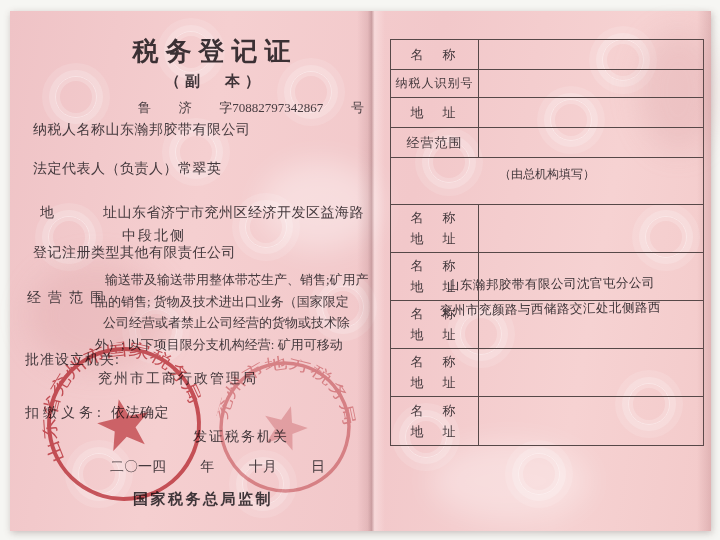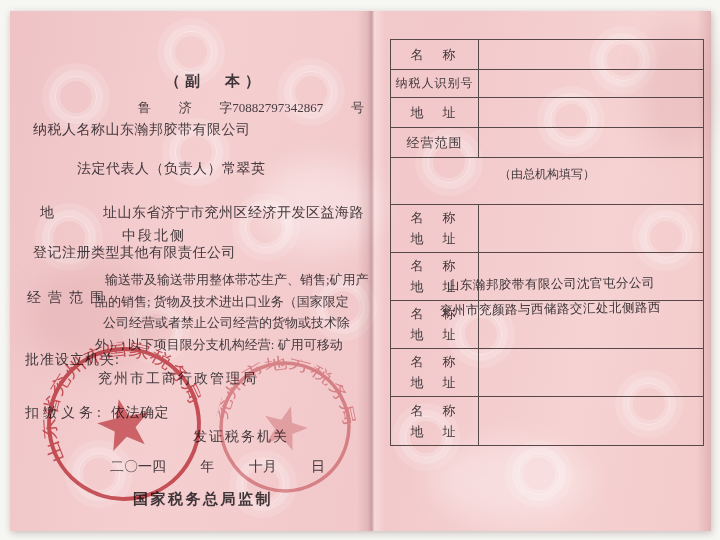--- a/index.html
+++ b/index.html
@@ -89,31 +89,32 @@
     <div class="wm" style="left: 165px; top: 120px;"></div>
     <div class="wm" style="left: 45px; top: 65px;"></div>
 
   <div class="patch" style="left:250px;top:150px;width:120px;height:90px;background:rgba(255,255,255,.35);"></div>
   <div class="patch" style="left:18px;top:250px;width:140px;height:110px;background:rgba(214,150,155,.25);"></div>
   <div class="patch" style="left:420px;top:430px;width:160px;height:80px;background:rgba(255,255,255,.3);"></div>
   <div class="patch" style="left:628px;top:20px;width:80px;height:120px;background:rgba(210,150,155,.22);"></div>
 
   <div class="fold"></div>
 
+  <div class="t title">税务登记证</div>
   <div class="t subtitle">（副　本）</div>
 
   <div class="t serial">
     <span>鲁</span>
     <span>济</span>
     <span>字70882797342867</span>
     <span>号</span>
   </div>
 
   <div class="t line14" style="left:23px;top:110px;">纳税人名称山东瀚邦胶带有限公司</div>
-  <div class="t line14" style="left:23px;top:149px;margin-left:44px;">法定代表人（负责人）常翠英</div>
+  <div class="t line14" style="left:23px;top:149px;">法定代表人（负责人）常翠英</div>
 
   <div class="t line14" style="left:30px;top:193px;">地</div>
   <div class="t line14" style="left:93px;top:193px;">址山东省济宁市兖州区经济开发区益海路</div>
   <div class="t line14" style="left:112px;top:216px;letter-spacing:2px;">中段北侧</div>
 
   <div class="t line14" style="left:23px;top:233px;">登记注册类型其他有限责任公司</div>
 
   <div class="t scopelbl">经营范围</div>
   <div class="t scope">
     <div style="margin-left:10px;">输送带及输送带用整体带芯生产、销售;矿用产</div>

